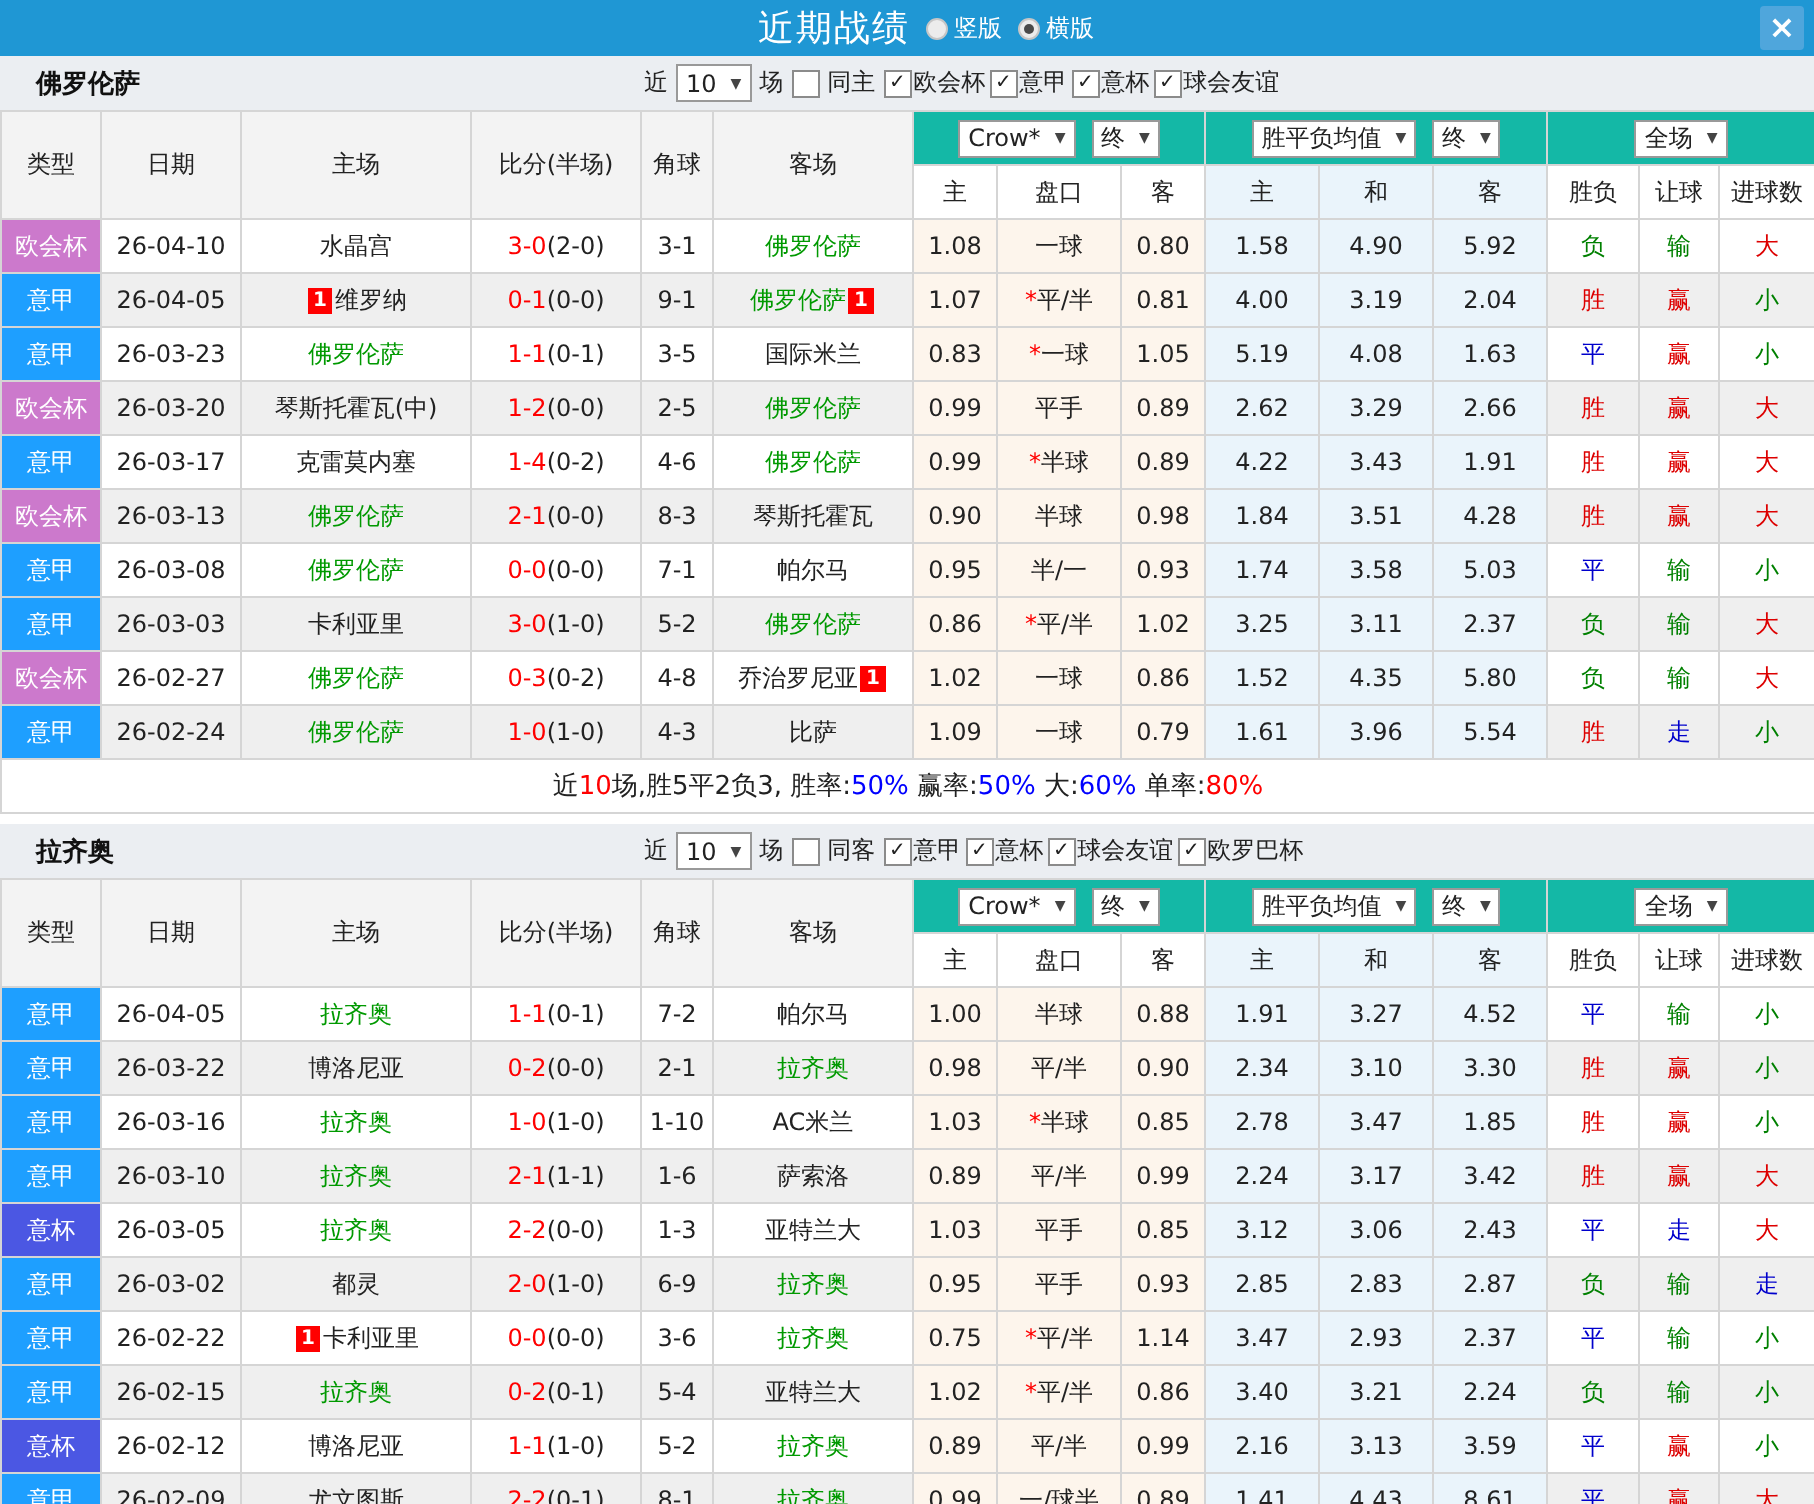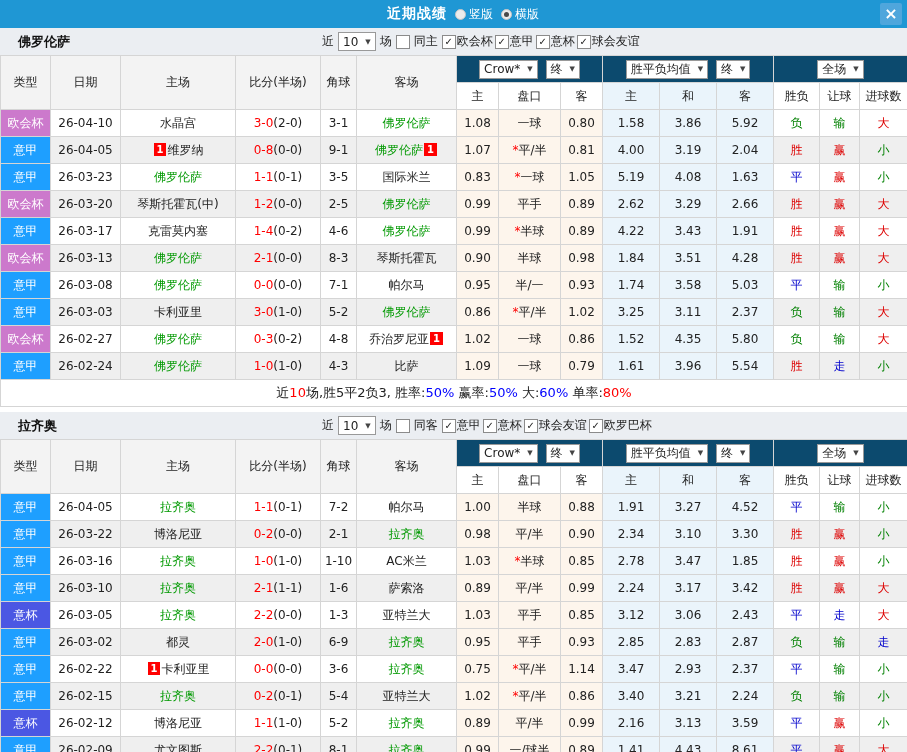--- a/index.html
+++ b/index.html
@@ -2,21 +2,21 @@
 <html style="--titlebar-bg: #1f97d4; --close-btn-bg: #4fa6dc; --section-bar-bg: #ebeef2; --league-serie-a: #1e9fff; --cup-conference: #cc79cc; --cup-coppa: #4b57e3; --team-highlight: #009900; --score-red: #ff0000; --result-win: #dd0000; --result-draw: #0000cc; --result-loss: #008000; --summary-red: #ff0000; --summary-blue: #0000ff; --odds-col-bg: #fdf5ec; --avg-col-bg: #eaf4fb; --row-alt-bg: #efefef;"><head>
 <meta charset="utf-8">
 <style>
   html,body{margin:0;padding:0;background:#fff;}
   .window{width:907px;height:752px;overflow:hidden;background:#fff;position:relative;
           font-family:"DejaVu Sans","Liberation Sans",sans-serif;font-size:12px;color:#222;}
 
   
   .titlebar{height:28px;background:var(--titlebar-bg);position:relative;
             display:flex;align-items:center;justify-content:center;}
-  .win-title{color:#fff;font-weight:bold;font-size:14px;letter-spacing:1px;margin-left:19px;}
+  .win-title{color:#fff;font-weight:normal;font-size:18px;letter-spacing:1px;margin-left:19px;}
   .radio-wrap{display:inline-flex;align-items:center;gap:3px;color:#fff;margin-left:8px;cursor:pointer;font-size:12px;}
   .radio-dot{width:11px;height:11px;border-radius:50%;background:#ececec;border:1px solid #c6c6c6;
              display:inline-block;position:relative;box-sizing:border-box;}
   .radio-dot.selected::after{content:"";position:absolute;left:2px;top:2px;width:5px;height:5px;border-radius:50%;background:#4a4a4a;}
   .close-btn{position:absolute;right:5px;top:3px;width:22px;height:22px;background:var(--close-btn-bg);
              border-radius:2px;color:#fff;text-align:center;line-height:21px;font-size:16px;font-weight:bold;cursor:pointer;}
 
   
   .section + .section{margin-top:5px;}
   .section-bar{height:27px;background:var(--section-bar-bg);display:flex;align-items:center;position:relative;}
@@ -29,21 +29,21 @@
             align-items:center;justify-content:center;font-size:10px;line-height:1;color:#222;
             cursor:pointer;box-sizing:content-box;}
   .cb-label{margin-right:1px;}
   .comps{display:inline-flex;align-items:center;gap:1px;}
 
   
   table.grid{border-collapse:collapse;table-layout:fixed;width:907px;border:1px solid #b6bac0;}
   table.grid td{border:1px solid #d5d5d5;height:26px;text-align:center;padding:0;
                 overflow:hidden;white-space:nowrap;}
   .hcell{background:#f3f3f3;}
-  .ddrow{background:#0c4a6e;}
+  .ddrow{background:#14b8a6;}
   .ddrow .select{margin:0 2px;display:inline-flex;vertical-align:middle;}
   .subh{background:#fff;}
   .subh.avgh{background:var(--avg-col-bg);}
   td.odds{background:var(--odds-col-bg);}
   td.avg{background:var(--avg-col-bg);}
   tr.even td.plain{background:var(--row-alt-bg);}
   td.type{color:#fff;}
   .tc-serieA{background:var(--league-serie-a);}
   .tc-conf{background:var(--cup-conference);}
   .tc-coppa{background:var(--cup-coppa);}
@@ -172,31 +172,31 @@
               <td class="type tc-conf">欧会杯</td>
               <td class="plain">26-04-10</td>
               <td class="plain"><span>水晶宫</span></td>
               <td class="plain"><span class="smain">3-0</span><span class="shalf">(2-0)</span></td>
               <td class="plain">3-1</td>
               <td class="plain"><span class="tg">佛罗伦萨</span></td>
               <td class="odds">1.08</td>
               <td class="odds">一球</td>
               <td class="odds">0.80</td>
               <td class="avg">1.58</td>
-              <td class="avg">3.86</td>
+              <td class="avg">4.90</td>
               <td class="avg">5.92</td>
               <td class="plain"><span class="c-g">负</span></td>
               <td class="plain"><span class="c-g">输</span></td>
               <td class="plain"><span class="c-r">大</span></td>
             </tr>
             <tr class="even">
               <td class="type tc-serieA">意甲</td>
               <td class="plain">26-04-05</td>
               <td class="plain"><span class="badge">1</span><span>维罗纳</span></td>
-              <td class="plain"><span class="smain">0-8</span><span class="shalf">(0-0)</span></td>
+              <td class="plain"><span class="smain">0-1</span><span class="shalf">(0-0)</span></td>
               <td class="plain">9-1</td>
               <td class="plain"><span class="tg">佛罗伦萨</span><span class="badge">1</span></td>
               <td class="odds">1.07</td>
               <td class="odds"><span class="star">*</span><span>平/半</span></td>
               <td class="odds">0.81</td>
               <td class="avg">4.00</td>
               <td class="avg">3.19</td>
               <td class="avg">2.04</td>
               <td class="plain"><span class="c-r">胜</span></td>
               <td class="plain"><span class="c-r">赢</span></td>

